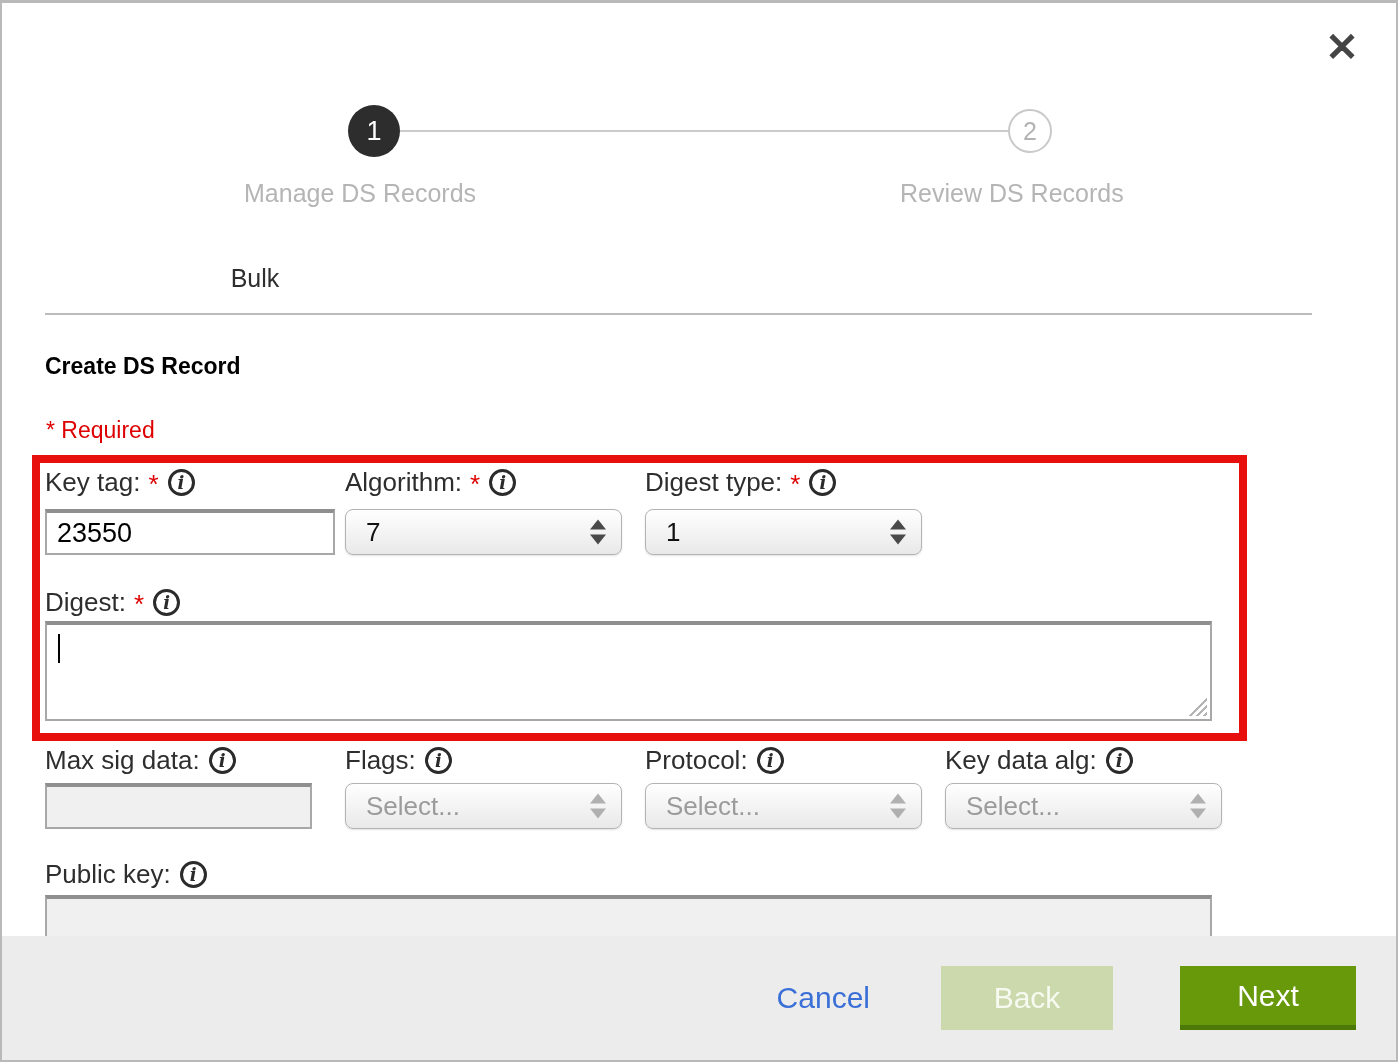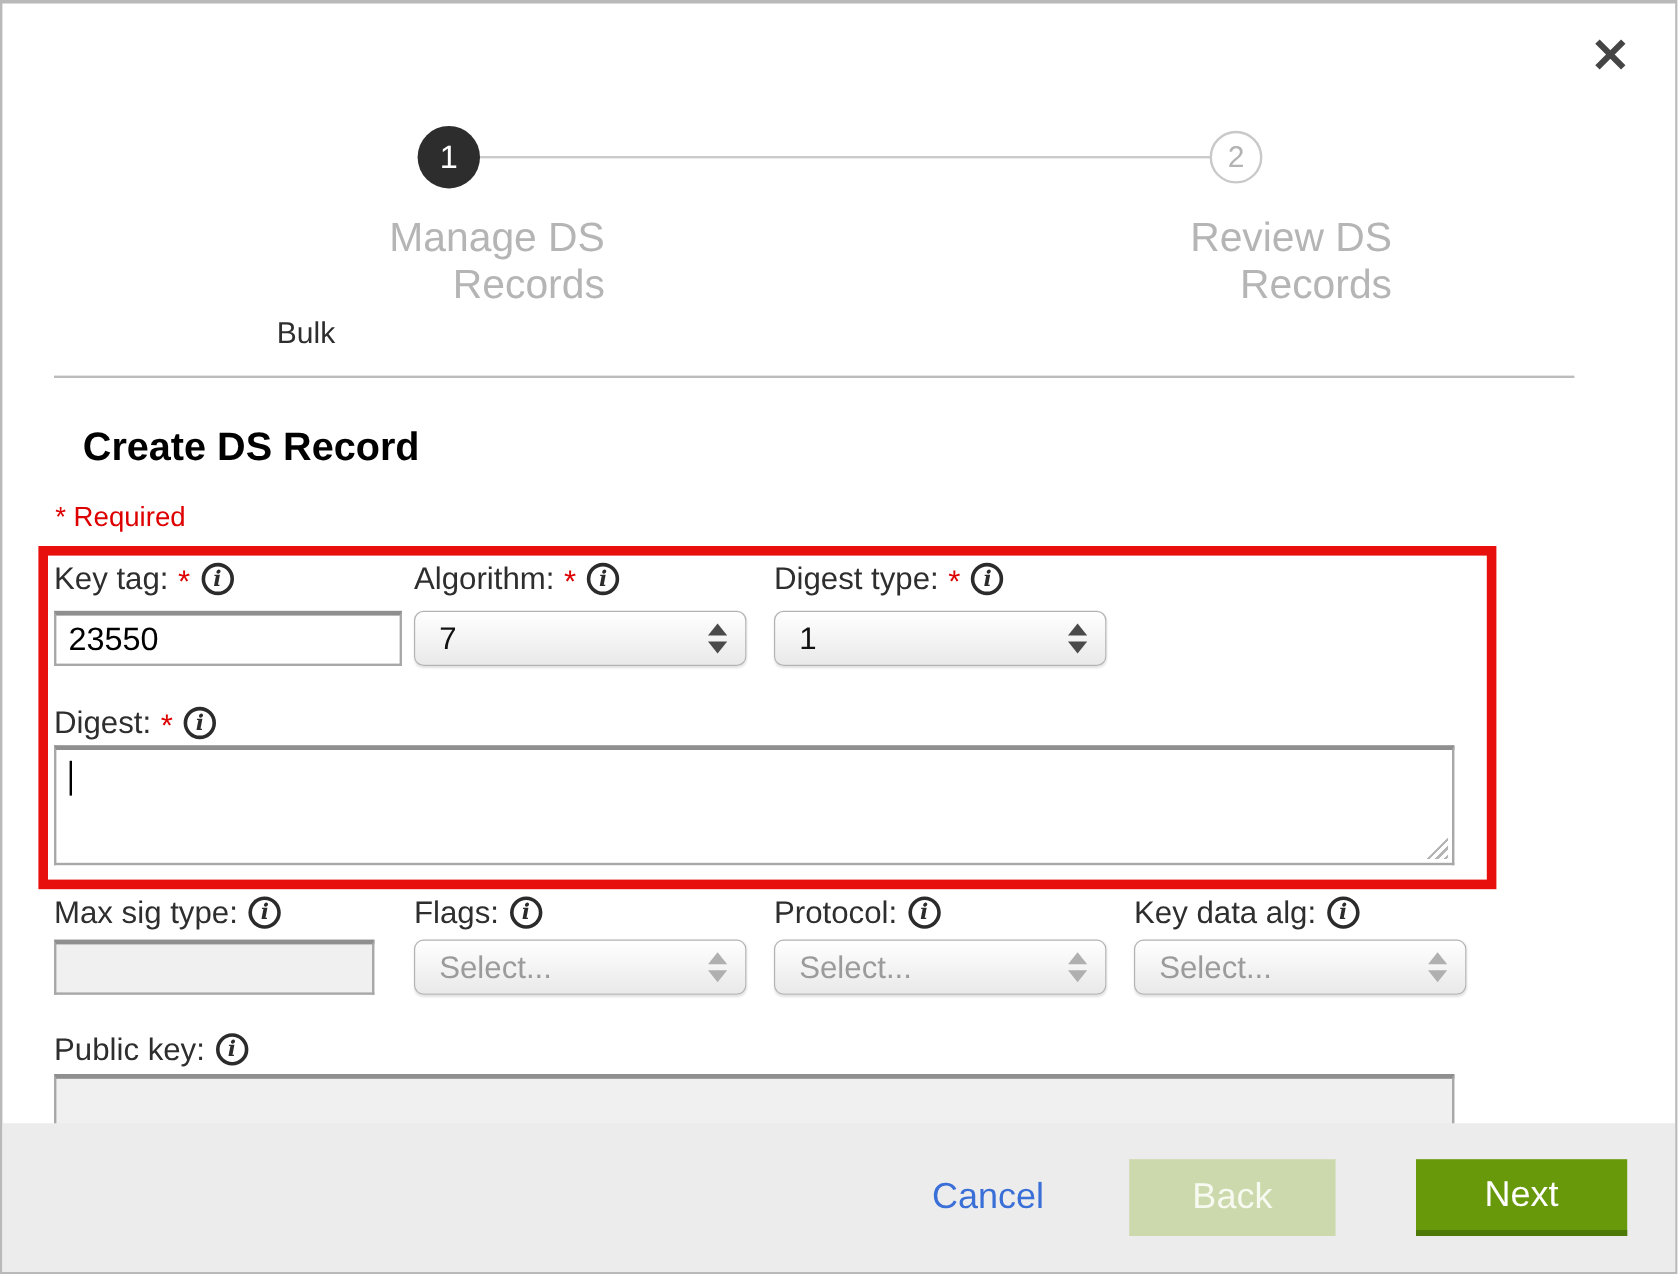--- a/index.html
+++ b/index.html
@@ -40,21 +40,21 @@
     left: 346px; top: 102px; width: 52px; height: 52px;
     background: #2d2d2d; color: #fff; font-size: 27px;
   }
   .step-circle.inactive {
     left: 1006px; top: 106px; width: 44px; height: 44px;
     background: #fff; border: 2px solid #c9c9c9;
     color: #b3b3b3; font-size: 25px;
   }
   .step-label {
     position: absolute; top: 176px; width: 260px;
-    text-align: right; font-size: 34px; color: #b5b5b5;
+    text-align: left; font-size: 25px; color: #b5b5b5;
   }
   .step-label.s1 { left: 242px; }
   .step-label.s2 { left: 898px; }
 
   
   .tab-rule {
     position: absolute; left: 43px; top: 310px;
     width: 1267px; height: 2px; background: #bcbcbc; z-index: 1;
   }
   .tab {
@@ -65,21 +65,21 @@
   .tab.active {
     left: 43px; background: #fff;
     border: 1px solid #c6c6c6; border-bottom: none;
     color: #4a4a4a; z-index: 2;
   }
   .tab.plain { left: 183px; color: #2e2e2e; }
 
   
   .page-title {
     position: absolute; left: 43px; top: 350px;
-    font-size: 33px; font-weight: bold; color: #000; margin-left: 24px;
+    font-size: 23px; font-weight: bold; color: #000;
   }
   .required-note {
     position: absolute; left: 44px; top: 414px;
     font-size: 23px; color: #de0000;
   }
 
   
   .highlight-box {
     position: absolute; left: 30px; top: 452px;
     width: 1215px; height: 286px;
@@ -230,21 +230,21 @@
     <span>Digest:</span>
       <span class="req">*</span>
       <span class="info-icon">i</span>
   </div>
   <div class="textarea digest-area">
     <span class="caret"></span>
     <span class="resize-handle"></span>
   </div>
 
   <div class="flabel row2-label c1">
-    <span>Max sig type:</span>
+    <span>Max sig data:</span>
       <span class="info-icon">i</span>
   </div>
   <div class="flabel row2-label c2">
     <span>Flags:</span>
       <span class="info-icon">i</span>
   </div>
   <div class="flabel row2-label c3">
     <span>Protocol:</span>
       <span class="info-icon">i</span>
   </div>

